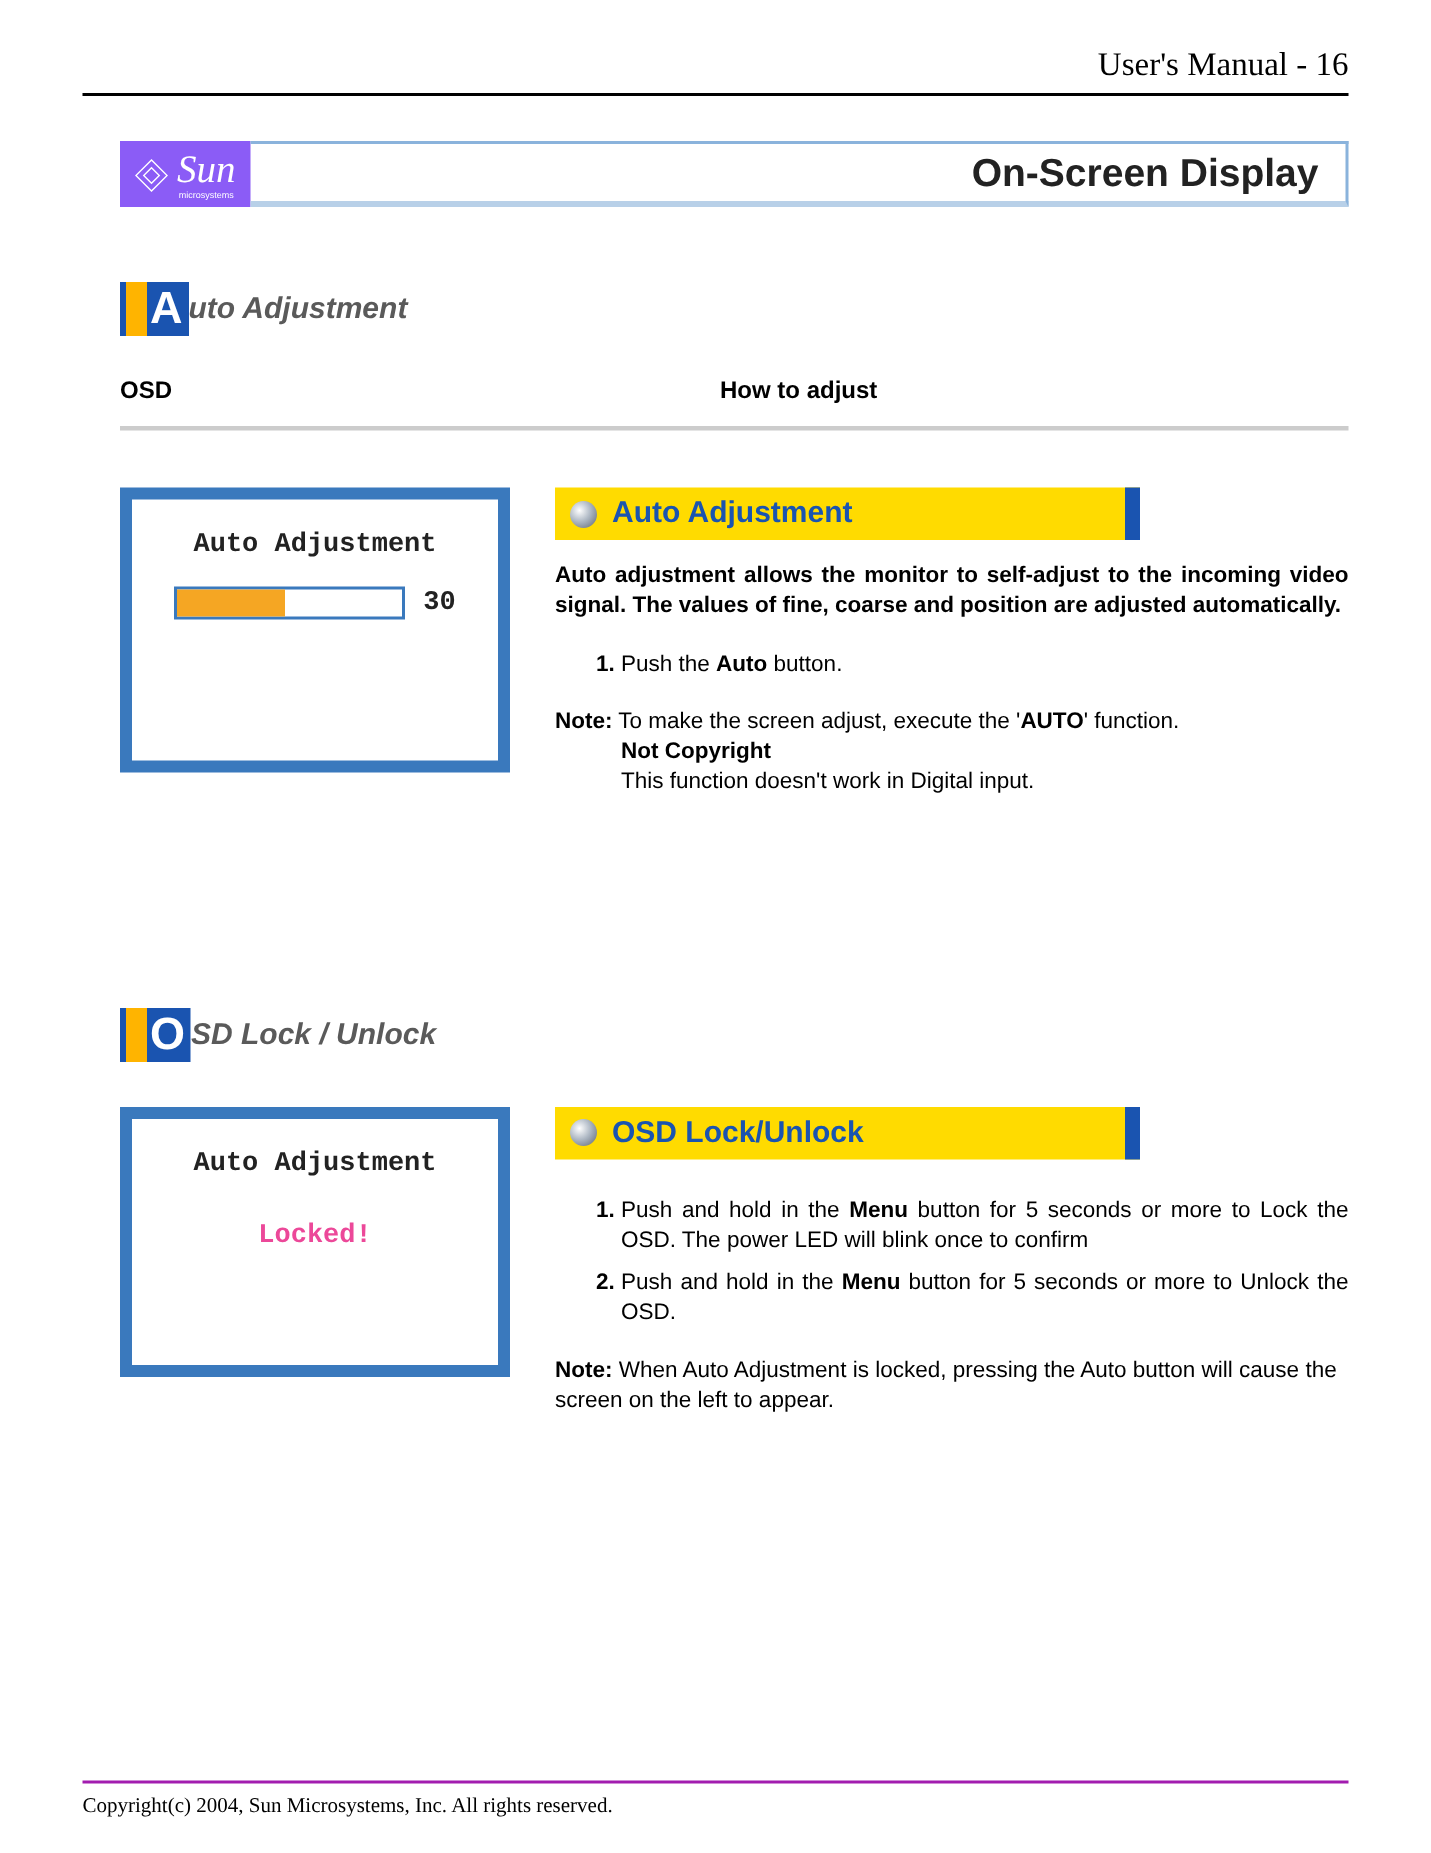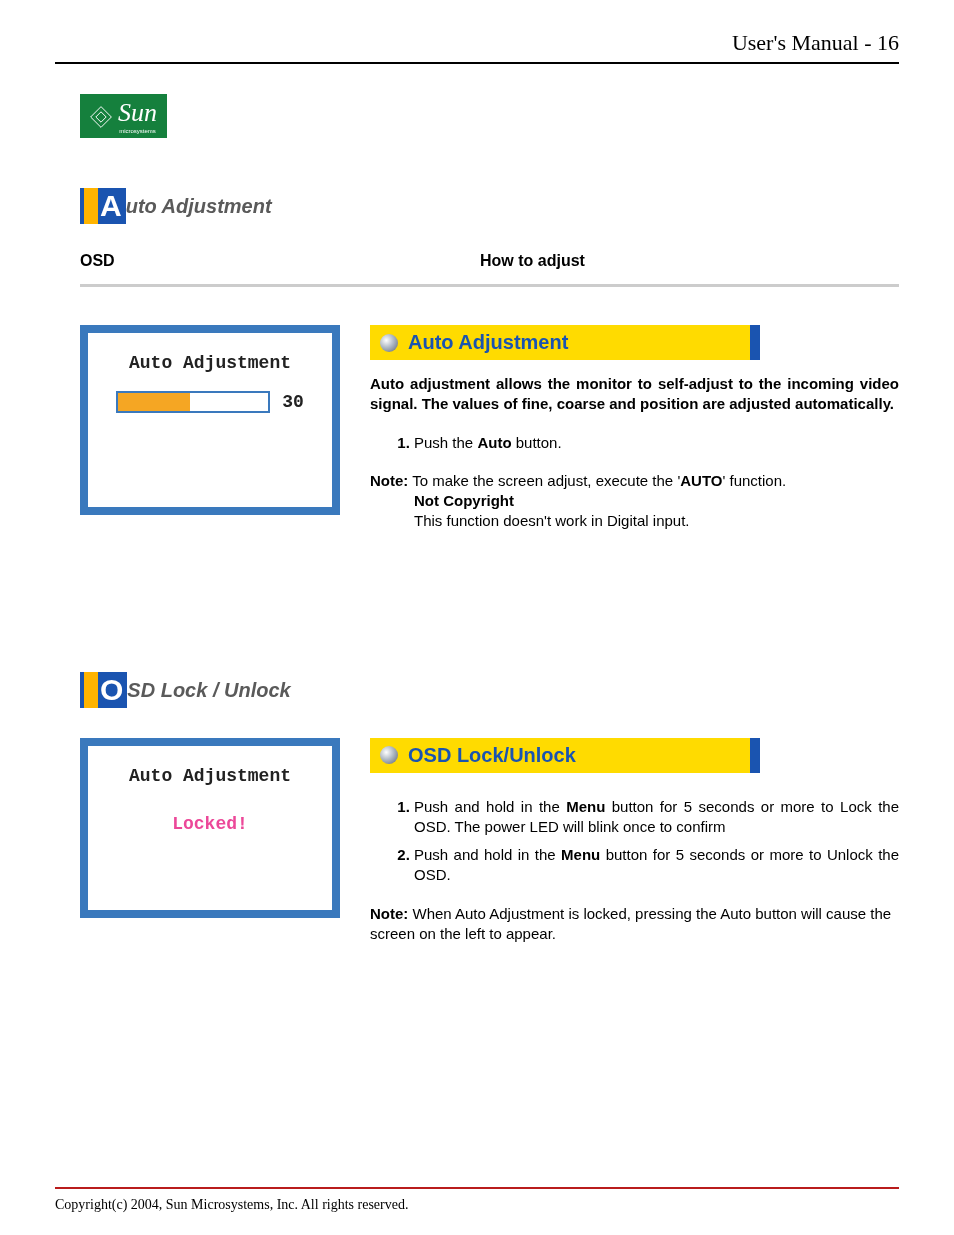--- a/index.html
+++ b/index.html
@@ -23,21 +23,21 @@
     border-bottom: 2px solid #000;
     margin-bottom: 30px;
   }
   .brand-row {
     display: flex;
     align-items: stretch;
     margin-bottom: 50px;
     margin-left: 25px;
   }
   .brand-box {
-    background: #15803d;
+    background: #8b5cf6;
     color: #fff;
     padding: 6px 10px 4px 10px;
     display: flex;
     align-items: center;
     gap: 6px;
     height: 44px;
     box-sizing: border-box;
   }
   .brand-icon {
     width: 22px;
@@ -222,21 +222,21 @@
     margin-left: 44px;
   }
   .section2 {
     margin-top: 80px;
   }
   .footer {
     position: absolute;
     bottom: 22px;
     left: 55px;
     right: 55px;
-    border-top: 2px solid #b91c1c;
+    border-top: 2px solid #a21caf;
     padding-top: 8px;
     font-family: Georgia, 'Times New Roman', serif;
     font-size: 14px;
   }
   b { font-weight: bold; }
 </style>
 </head>
 <body>
 
 <div class="page">
@@ -247,20 +247,21 @@
     <div class="brand-box">
       <svg class="brand-icon" viewBox="0 0 24 24">
         <rect x="4" y="4" width="16" height="16" fill="none" stroke="#fff" stroke-width="1" transform="rotate(45 12 12)"></rect>
         <rect x="8" y="8" width="8" height="8" fill="none" stroke="#fff" stroke-width="1" transform="rotate(45 12 12)"></rect>
       </svg>
       <div>
         <div class="brand-text">Sun</div>
         <div class="brand-sub">microsystems</div>
       </div>
     </div>
+    <div class="title-box">On-Screen Display</div>
   </div>
 
   <div class="content">
 
     <div class="section-title">
       <span class="title-bar"></span>
       <span class="title-first">A</span>
       <span class="title-rest">uto Adjustment</span>
     </div>
 

